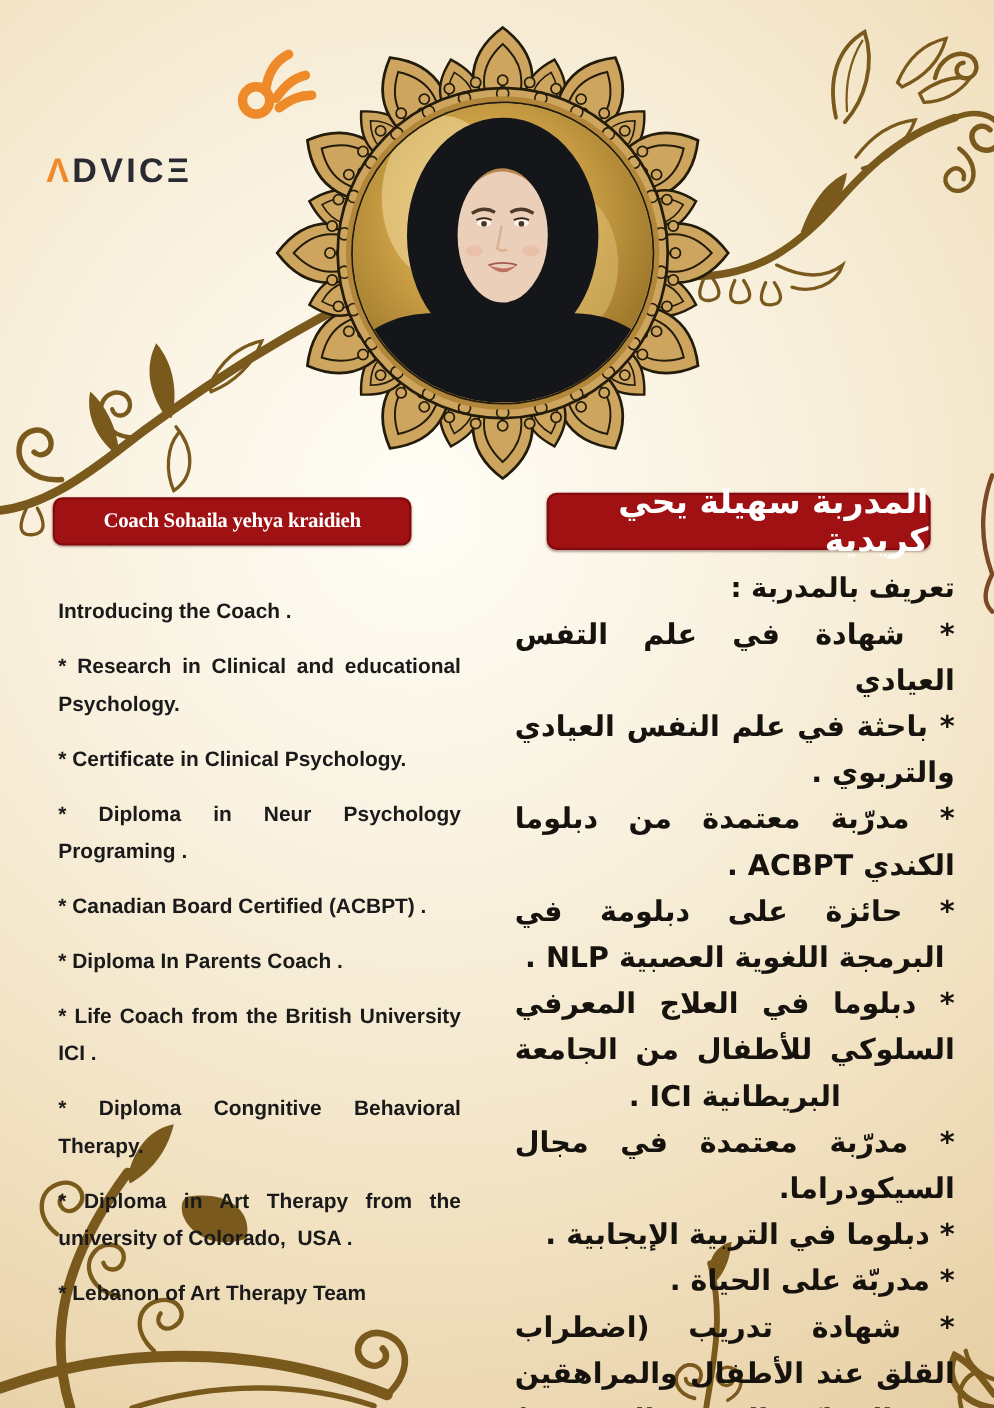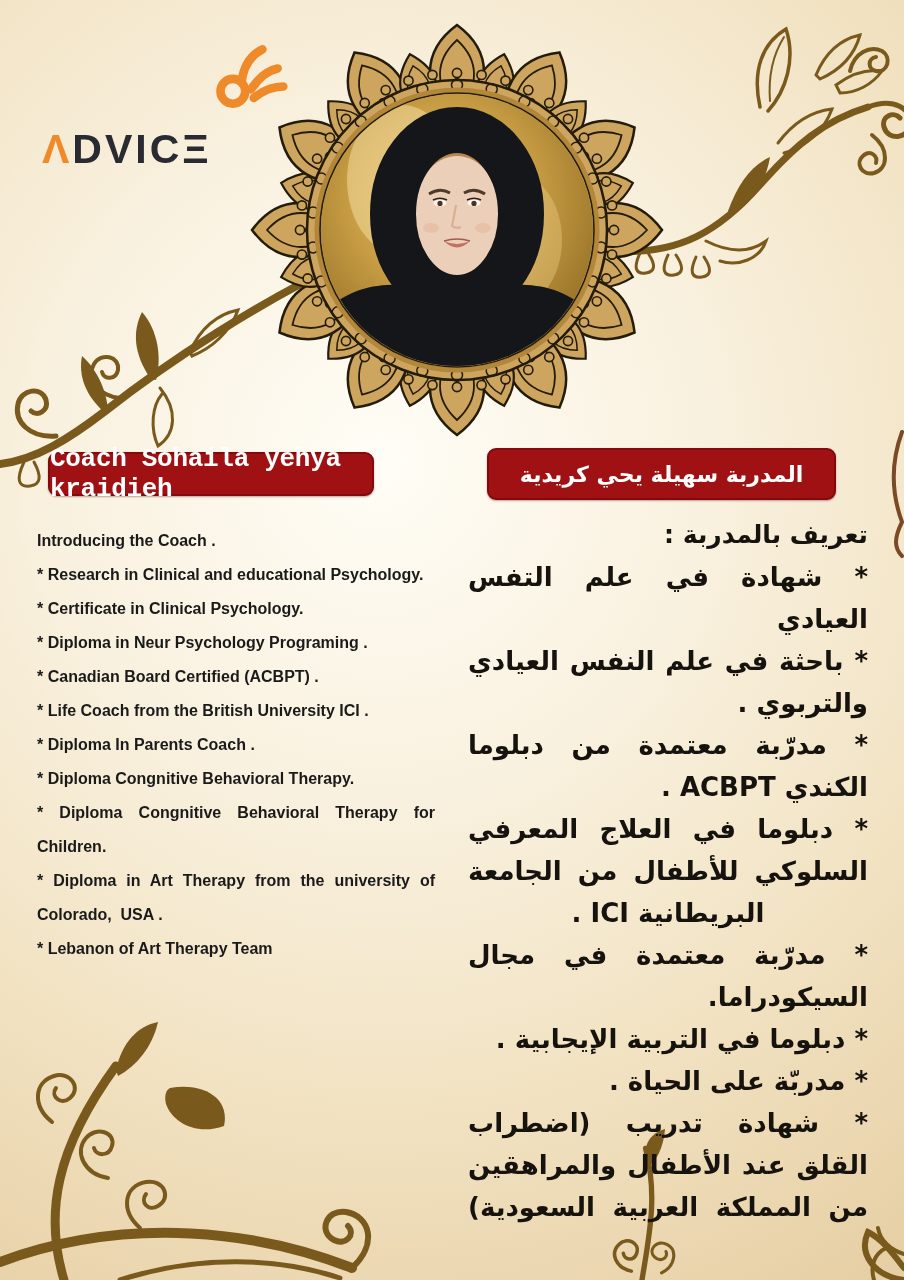--- a/index.html
+++ b/index.html
@@ -10,48 +10,48 @@
         #fffdf6 0%, #f9f1df 28%, #f1e1c0 55%, #e7d0a6 78%, #ddc193 100%);
     font-family:"Liberation Sans","DejaVu Sans",sans-serif;
   }
   svg{display:block;}
   .deco{position:absolute; pointer-events:none;}
 
   
   .logo-wrap{position:absolute; left:42px; top:48px; width:244px; height:122px;}
   .logo-icon{position:absolute; right:-4px; top:-6px; width:80px; height:70px;}
   .logo-text{
-    position:absolute; left:0; bottom:0; font-size:41px; font-weight:700;
+    position:absolute; left:0; bottom:0; font-size:31px; font-weight:700;
     letter-spacing:3px; color:#2a2a33; line-height:1;
     font-family:"Liberation Sans",sans-serif;
   }
   .logo-text .a{color:#ef8a2a;}
   .logo-text .e{color:#2a2a33;}
 
   
   .mandala{position:absolute; left:245px; top:18px; width:424px; height:424px;}
 
   
   .banner{
     position:absolute; background:#a01113; border:2px solid #83090c;
     border-radius:9px; color:#ffffff; font-weight:700;
     display:flex; align-items:center; justify-content:center;
     box-shadow:0 1px 2px rgba(60,10,10,.35);
   }
   .banner-en{left:48px; top:452px; width:322px; height:40px;
-    font-size:26px; letter-spacing:-0.3px;
-    font-family:Liberation Mono, monospace;}
-  .banner-ar{left:487px; top:448px; width:345px; height:48px;
-    font-size:22px; direction:rtl;
+    font-size:19px; letter-spacing:-0.3px;
+    font-family:Liberation Serif, serif;}
+  .banner-ar{left:497px; top:448px; width:345px; height:48px;
+    font-size:30px; direction:rtl;
     font-family:"DejaVu Sans",sans-serif;}
 
   
   .col-en{position:absolute; left:37px; top:524px; width:398px;}
   .col-en p{
-    margin:0; font-size:16px; line-height:34px; font-weight:700;
+    margin:16px; font-size:19px; line-height:34px; font-weight:700;
     color:#1a1a1a; text-align:justify; white-space:pre-wrap;
     font-family:"Liberation Sans",sans-serif;
   }
   .col-ar{position:absolute; left:468px; top:514px; width:400px; direction:rtl;}
   .col-ar p{
     margin:0; font-size:26px; line-height:42px; font-weight:700;
     color:#16130e; text-align:justify; white-space:pre-wrap;
     font-family:"DejaVu Sans",sans-serif;
   }
   .col-ar p.header{font-size:25px;}
@@ -380,33 +380,33 @@
   <div class="banner banner-ar" dir="rtl" lang="ar">
     <span>المدربة سهيلة يحي كريدية</span>
   </div>
 
   <div class="col-en">
     <p>Introducing the Coach .</p>
     <p>* Research in Clinical and educational Psychology.</p>
     <p>* Certificate in Clinical Psychology.</p>
     <p>* Diploma in Neur Psychology Programing .</p>
     <p>* Canadian Board Certified (ACBPT) .</p>
+    <p>* Diploma In Parents Coach .</p>
     <p>* Life Coach from the British University ICI .</p>
-    <p>* Diploma In Parents Coach .</p>
     <p>* Diploma Congnitive Behavioral Therapy.</p>
-    <p>* Diploma Congnitive Behavioral Therapy for Children.</p>
     <p>* Diploma in Art Therapy from the university of Colorado,  USA .</p>
     <p>* Lebanon of Art Therapy Team</p>
   </div>
 
   <div class="col-ar" dir="rtl" lang="ar">
     <p class="header">تعريف بالمدربة :</p>
     <p>* شهادة في علم التفس العيادي</p>
     <p>* باحثة في علم النفس العيادي والتربوي .</p>
     <p>* مدرّبة معتمدة من دبلوما الكندي ACBPT .</p>
+    <p class="tlc">* حائزة على دبلومة في البرمجة اللغوية العصبية NLP .</p>
     <p class="tlc">* دبلوما في العلاج المعرفي السلوكي للأطفال من الجامعة البريطانية ICI .</p>
     <p>* مدرّبة معتمدة في مجال السيكودراما.</p>
     <p>* دبلوما في التربية الإيجابية .</p>
     <p>* مدربّة على الحياة .</p>
     <p class="tlj">* شهادة تدريب (اضطراب القلق عند الأطفال والمراهقين من المملكة العربية السعودية)</p>
 
   </div>
 
 </div>
 

